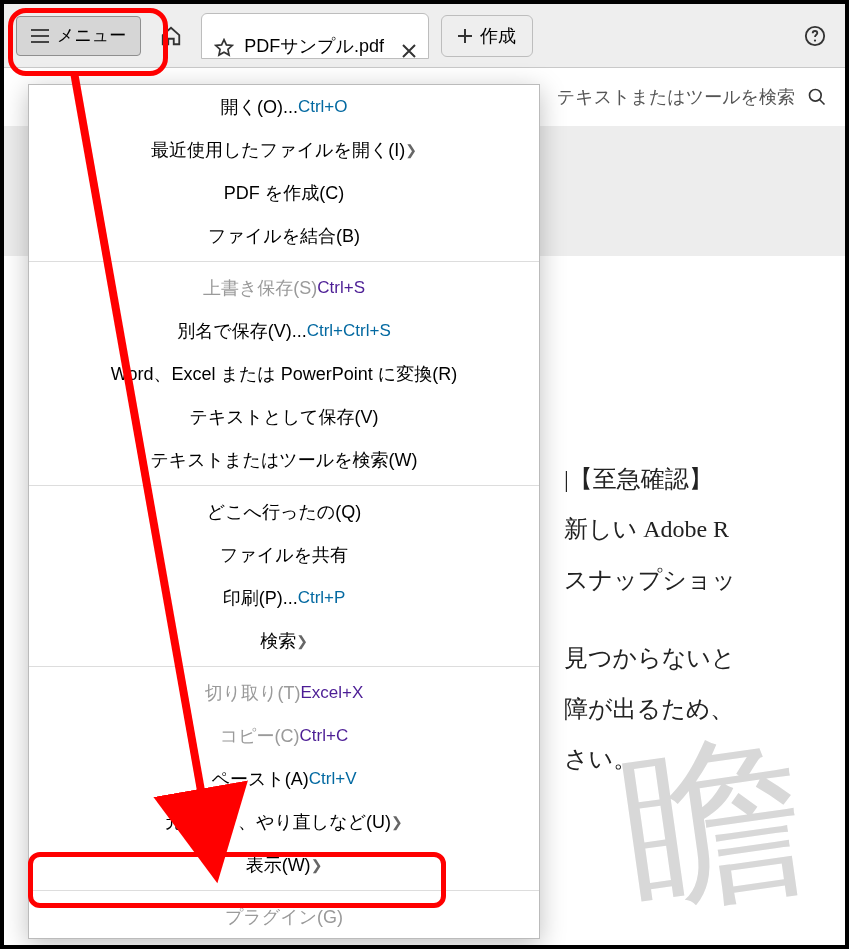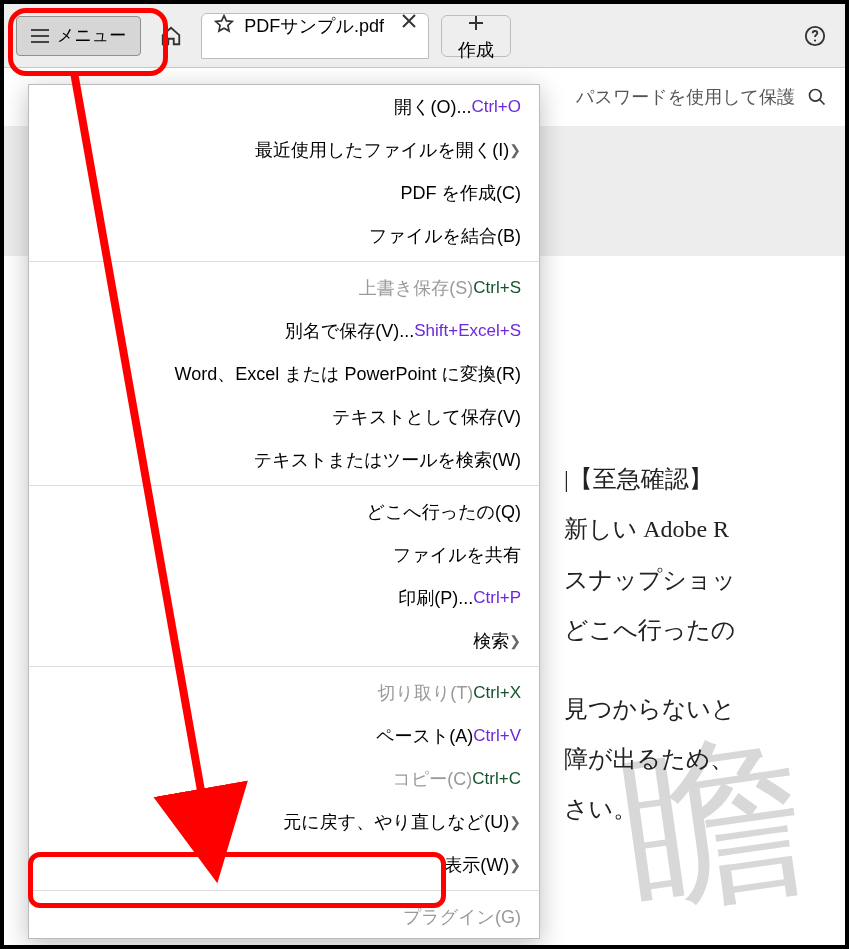--- a/index.html
+++ b/index.html
@@ -1,35 +1,35 @@
 <!DOCTYPE html>
 <html><head>
 <meta charset="utf-8">
 <style>
   html,body{margin:0;padding:0;font-family:"Yu Gothic UI","Meiryo",sans-serif;background:#fff;color:#000;}
   .frame{width:849px;height:949px;border:4px solid #000;box-sizing:border-box;position:relative;overflow:hidden;background:#fff;}
   
   .toolbar{height:64px;background:#eeeeee;border-bottom:1px solid #c9c9c9;display:flex;align-items:center;padding:0 12px;gap:12px;box-sizing:border-box;}
   .menu-btn{display:flex;align-items:center;gap:8px;background:#d6d6d6;border:1px solid #8f8f8f;border-radius:4px;height:38px;padding:0 14px;font-size:17px;cursor:pointer;}
   .icon-btn{width:36px;height:36px;display:flex;align-items:center;justify-content:center;border-radius:4px;cursor:pointer;}
-  .tab{display:flex;align-items:flex-start;gap:10px;background:#fff;border:1px solid #bdbdbd;border-radius:6px 6px 0 0;height:44px;padding:0 12px;font-size:18px;}
+  .tab{display:flex;align-items:flex-end;gap:10px;background:#fff;border:1px solid #bdbdbd;border-radius:6px 6px 0 0;height:44px;padding:0 12px;font-size:18px;}
   .tab .star{font-size:20px;}
   .tab .close{font-size:18px;cursor:pointer;margin-left:8px;}
-  .new-tab{display:flex;align-items:center;gap:8px;background:#eeeeee;border:1px solid #bdbdbd;border-radius:6px;height:40px;padding:0 16px;font-size:18px;cursor:pointer;flex-direction:column;}
+  .new-tab{display:flex;align-items:center;gap:8px;background:#eeeeee;border:1px solid #bdbdbd;border-radius:6px;height:40px;padding:0 16px;font-size:18px;cursor:pointer;}
   .help{margin-left:auto;}
   
   .searchbar{position:absolute;top:64px;left:0;right:0;height:58px;display:flex;align-items:center;justify-content:flex-end;padding-right:18px;box-sizing:border-box;background:#fff;font-size:18px;color:#555;gap:12px;}
   
   .greystrip{position:absolute;top:122px;left:0;right:0;height:130px;background:#ededed;}
   
   .dropdown{position:absolute;left:24px;top:80px;width:510px;background:#fff;box-shadow:0 6px 24px rgba(0,0,0,0.25);border:1px solid #bbb;z-index:500;}
-  .menu-item{display:flex;align-items:center;justify-content:flex-end;height:43px;padding:0 18px;font-size:18px;cursor:pointer;}
+  .menu-item{display:flex;align-items:center;justify-content:center;height:43px;padding:0 18px;font-size:18px;cursor:pointer;}
   .menu-item.disabled{color:#9a9a9a;cursor:default;}
-  .menu-item .shortcut{color:#6d28d9;font-size:17px;}
-  .menu-item.disabled .shortcut{color:#14532d;}
+  .menu-item .shortcut{color:#0369a1;font-size:17px;}
+  .menu-item.disabled .shortcut{color:#4c1d95;}
   .menu-sep{height:1px;background:#ddd;margin:4px 0;}
   .chev{font-size:14px;color:#666;}
   
   .anno-box{position:absolute;border:5px solid #ff0000;border-radius:18px;pointer-events:none;z-index:1000;}
   .anno-arrow{position:absolute;z-index:999;pointer-events:none;}
   
   .doc{position:absolute;left:560px;top:450px;right:0;font-family:"Yu Mincho","MS Mincho",serif;font-size:24px;line-height:2.1;color:#222;}
   .watermark{position:absolute;left:620px;top:700px;font-family:"Yu Mincho",serif;font-size:180px;color:#d8d8d8;transform:rotate(-8deg);z-index:1;user-select:none;}
   svg{display:block;}
 </style>
@@ -80,37 +80,36 @@
         <svg width="22" height="22" viewBox="0 0 24 24">
             <circle cx="12" cy="12" r="10" fill="none" stroke="#333" stroke-width="2"></circle>
             <path d="M9.5 9a2.5 2.5 0 115 0c0 1.5-2.5 2-2.5 4" fill="none" stroke="#333" stroke-width="2"></path>
             <circle cx="12" cy="17" r="1.2" fill="#333"></circle>
           </svg>
       </span>
     </div>
   </div>
 
   <div class="searchbar">
-    <span>パスワードを使用して保護</span>
+    <span>テキストまたはツールを検索</span>
     <span>
       <svg width="20" height="20" viewBox="0 0 24 24">
           <circle cx="10" cy="10" r="7" fill="none" stroke="#333" stroke-width="2"></circle>
           <path d="M15 15l6 6" stroke="#333" stroke-width="2"></path>
         </svg>
     </span>
   </div>
 
   <div class="greystrip"></div>
 
   <div class="watermark">瞻</div>
   <div class="doc" style="z-index:2;position:absolute;">
     <div>|【至急確認】</div>
     <div>新しい Adobe R</div>
     <div>スナップショッ</div>
-    <div>どこへ行ったの</div>
     <div style="height:28px"></div>
     <div>見つからないと</div>
     <div>障が出るため、</div>
     <div>さい。</div>
   </div>
 
   <div class="dropdown">
     <div class="menu-item">
       <span>開く(O)...</span>
       <span class="shortcut">Ctrl+O</span>
@@ -125,21 +124,21 @@
     <div class="menu-item">
       <span>ファイルを結合(B)</span>
     </div>
     <div class="menu-sep"></div>
     <div class="menu-item disabled">
       <span>上書き保存(S)</span>
       <span class="shortcut">Ctrl+S</span>
     </div>
     <div class="menu-item">
       <span>別名で保存(V)...</span>
-      <span class="shortcut">Shift+Excel+S</span>
+      <span class="shortcut">Ctrl+Ctrl+S</span>
     </div>
     <div class="menu-item">
       <span>Word、Excel または PowerPoint に変換(R)</span>
     </div>
     <div class="menu-item">
       <span>テキストとして保存(V)</span>
     </div>
     <div class="menu-item">
       <span>テキストまたはツールを検索(W)</span>
     </div>
@@ -154,29 +153,29 @@
       <span>印刷(P)...</span>
       <span class="shortcut">Ctrl+P</span>
     </div>
     <div class="menu-item">
       <span>検索</span>
       <span class="chev">❯</span>
     </div>
     <div class="menu-sep"></div>
     <div class="menu-item disabled">
       <span>切り取り(T)</span>
-      <span class="shortcut">Ctrl+X</span>
+      <span class="shortcut">Excel+X</span>
+    </div>
+    <div class="menu-item disabled">
+      <span>コピー(C)</span>
+      <span class="shortcut">Ctrl+C</span>
     </div>
     <div class="menu-item">
       <span>ペースト(A)</span>
       <span class="shortcut">Ctrl+V</span>
-    </div>
-    <div class="menu-item disabled">
-      <span>コピー(C)</span>
-      <span class="shortcut">Ctrl+C</span>
     </div>
     <div class="menu-item">
       <span>元に戻す、やり直しなど(U)</span>
       <span class="chev">❯</span>
     </div>
     <div class="menu-item">
       <span>表示(W)</span>
       <span class="chev">❯</span>
     </div>
     <div class="menu-sep"></div>

